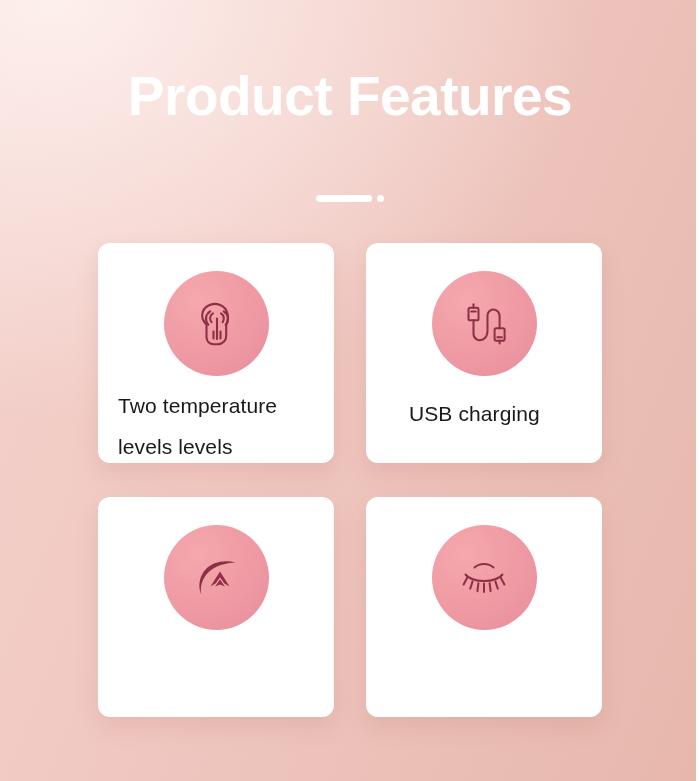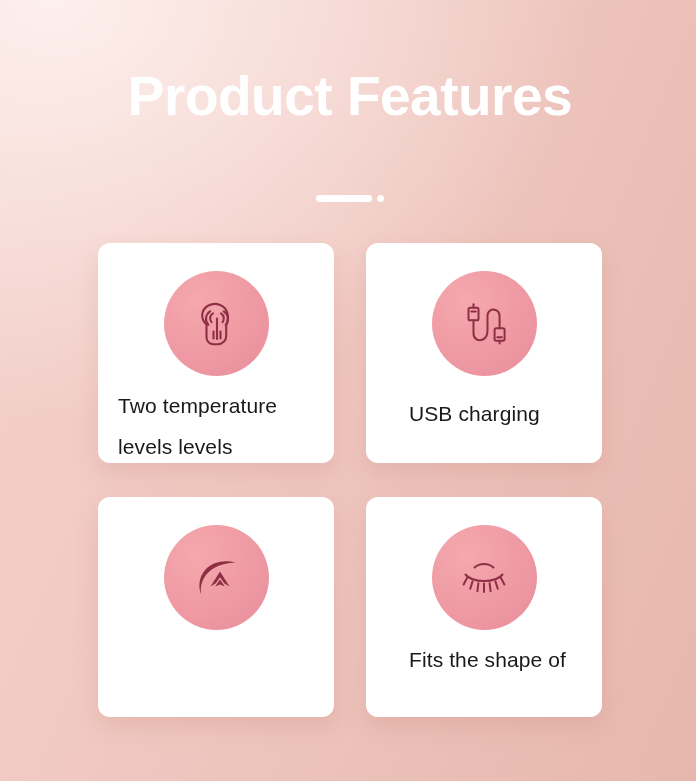--- a/index.html
+++ b/index.html
@@ -234,18 +234,17 @@
               <path d="M24.4 34.2 L23.4 42.2"></path>
               <path d="M30 34.6 L30 43"></path>
               <path d="M35.6 34.2 L36.6 42.2"></path>
               <path d="M41.4 32.4 L43.8 39.8"></path>
               <path d="M46.8 28.8 L50.4 35.5"></path>
             </g>
           </svg>
         </div>
       </div>
       <div class="card-label">
-        <div>Fits the shape of</div>
       </div>
     </div>
 
   </div>
 </div>
 
 </body></html>

